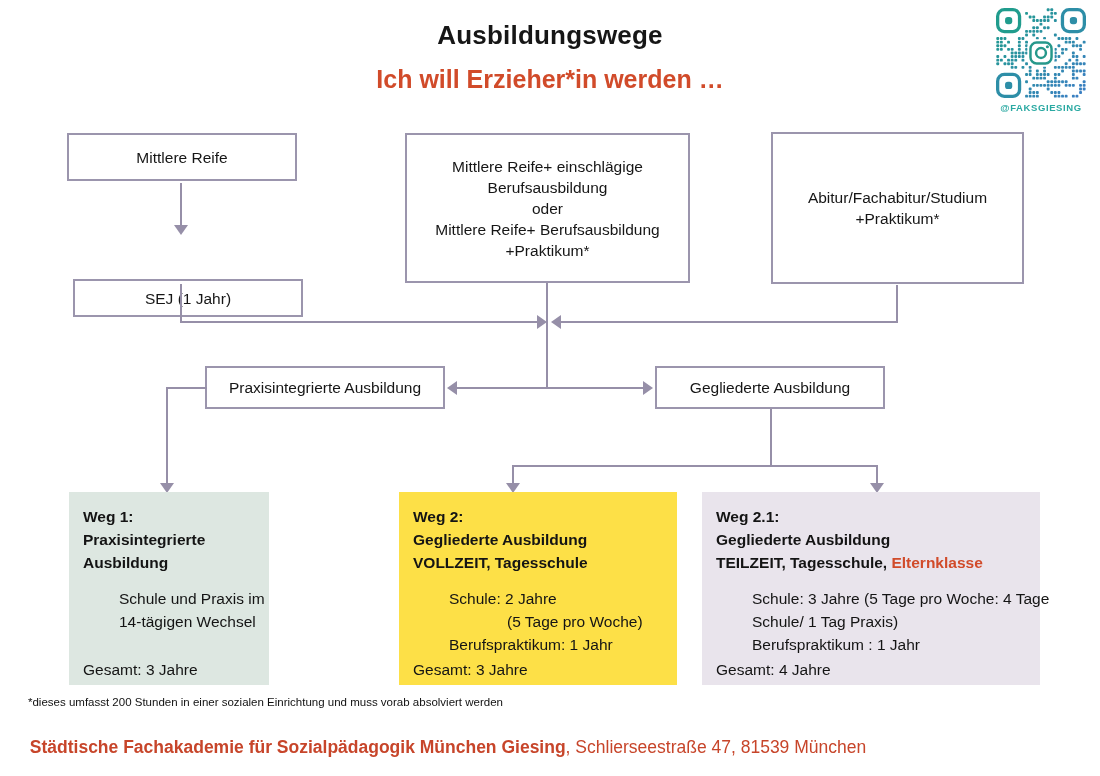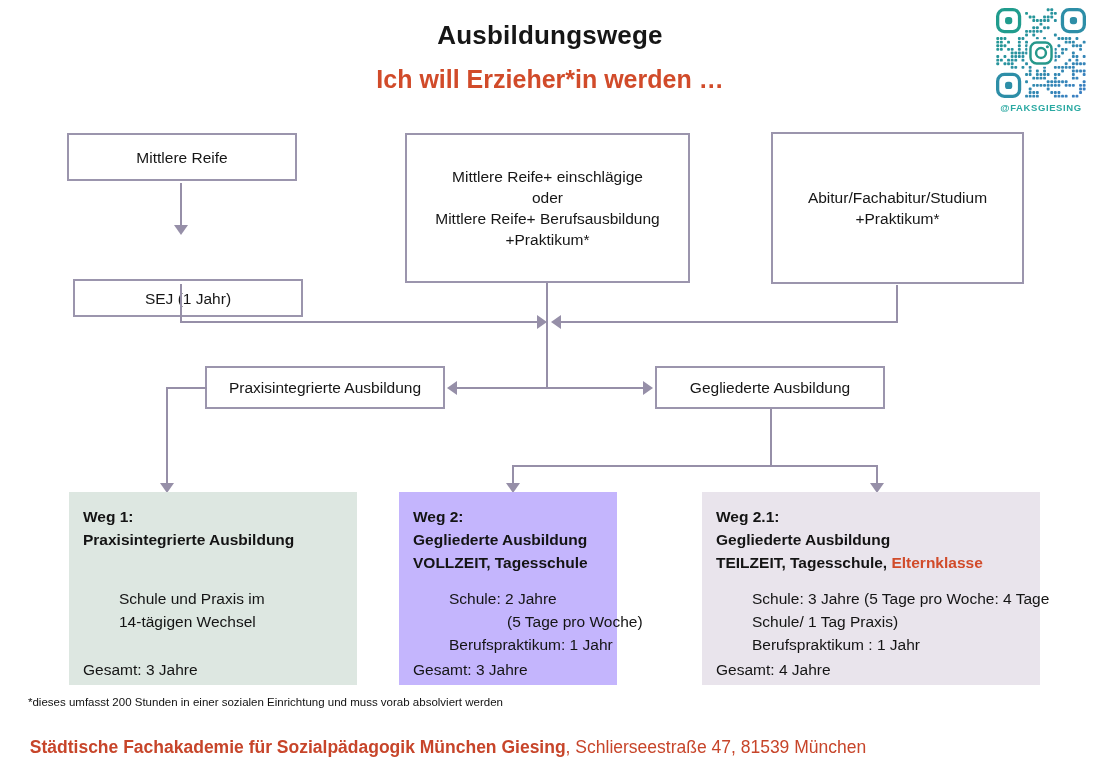--- a/index.html
+++ b/index.html
@@ -42,25 +42,25 @@
   
   .conn{position:absolute;background:var(--line);}
   .conn.h{height:2px;}
   .conn.v{width:2px;}
   .ah{position:absolute;width:0;height:0;}
   .ah-down{border-left:7px solid transparent;border-right:7px solid transparent;border-top:10px solid var(--line);}
   .ah-right{border-top:7px solid transparent;border-bottom:7px solid transparent;border-left:10px solid var(--line);}
   .ah-left{border-top:7px solid transparent;border-bottom:7px solid transparent;border-right:10px solid var(--line);}
   
   .wegbox{
-    position:absolute;box-sizing:border-box;width:288px;height:193px;
+    position:absolute;box-sizing:border-box;width:200px;height:193px;
     font-size:15.5px;line-height:23px;color:#141414;
   }
   .weg1{left:69px;top:492px;background:#dde7e1;}
-  .weg2{left:399px;top:492px;width:218px;background:#c4b5fd;}
+  .weg2{left:399px;top:492px;width:278px;background:#fde047;}
   .weg21{left:702px;top:492px;width:338px;background:#e9e4ec;}
   .weg-title{position:absolute;top:13px;left:14px;right:6px;font-weight:bold;}
   .weg-body{position:absolute;top:95px;left:14px;right:4px;white-space:nowrap;margin-left:36px;}
   .weg-total{position:absolute;top:166px;left:14px;}
   .weg-body .ln,.weg-title .ln{display:block;}
   .weg-body .indent{padding-left:58px;}
   .hl{color:var(--accent);}
   
   .footnote{position:absolute;left:20px;top:696px;font-size:11.5px;color:#111;margin-left:8px;}
   .footer{
@@ -282,20 +282,21 @@
     <span class="ln">Mittlere Reife</span>
   </div>
 
   <div class="fbox" style="left:73px;top:235px;width:230px;height:38px;margin-top:44px;">
     <span class="ln">SEJ (1 Jahr)</span>
   </div>
 
   <div class="fbox" style="left:405px;top:133px;width:285px;height:150px;">
     <span>
       <span class="ln">Mittlere Reife+ einschlägige</span>
+      <span class="ln">Berufsausbildung</span>
       <span class="ln">oder</span>
       <span class="ln">Mittlere Reife+ Berufsausbildung</span>
       <span class="ln">+Praktikum*</span>
     </span>
   </div>
 
   <div class="fbox" style="left:771px;top:132px;width:253px;height:152px;">
     <span>
       <span class="ln">Abitur/Fachabitur/Studium</span>
       <span class="ln">+Praktikum*</span>

